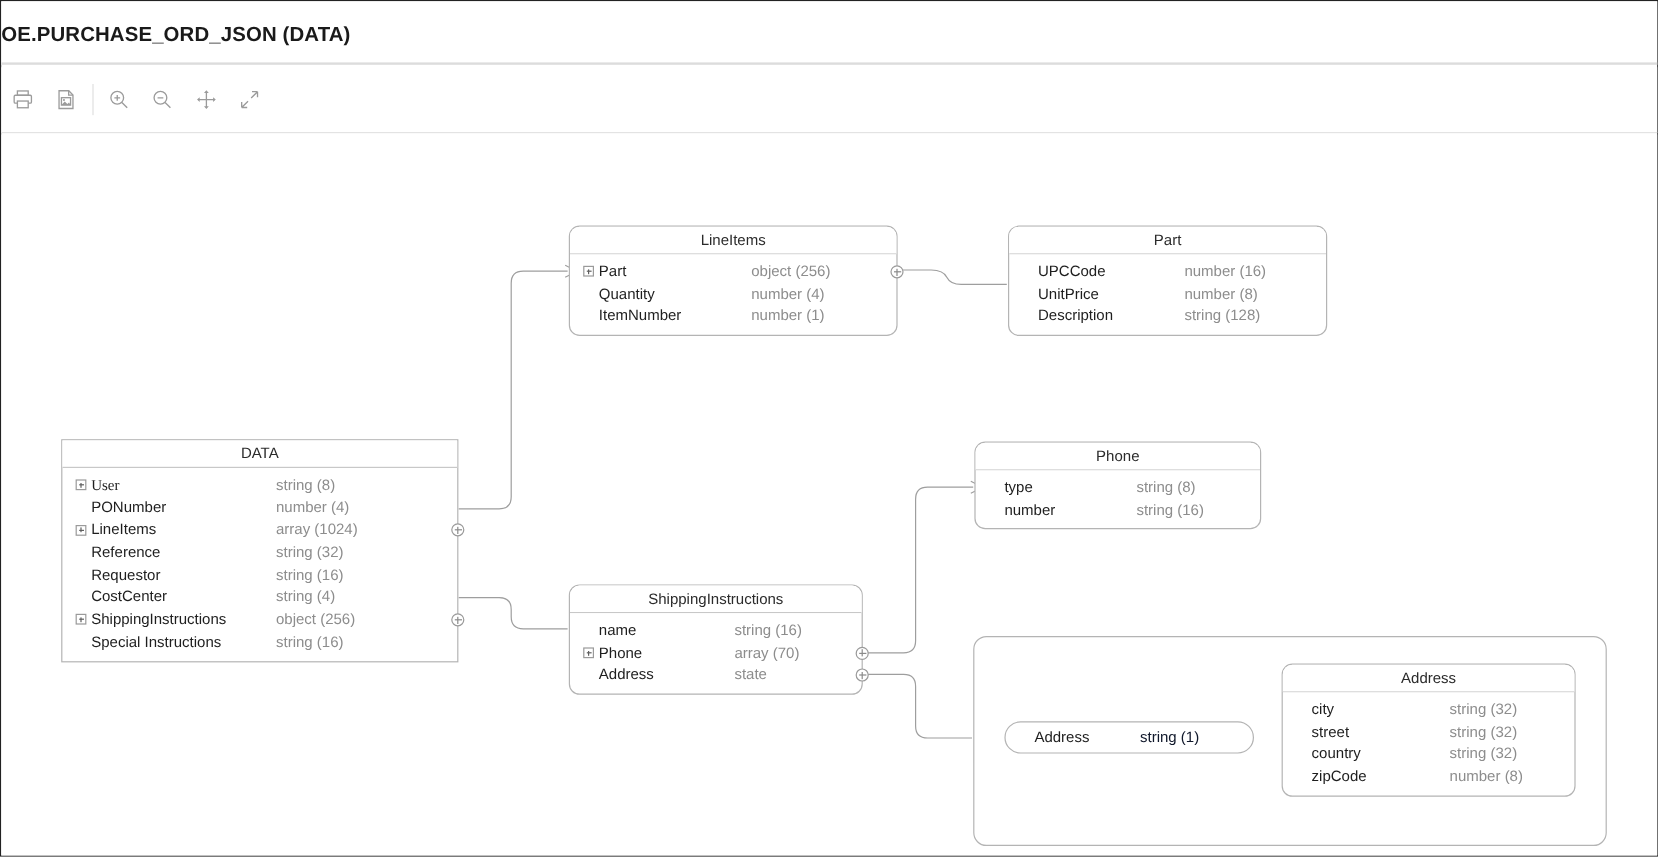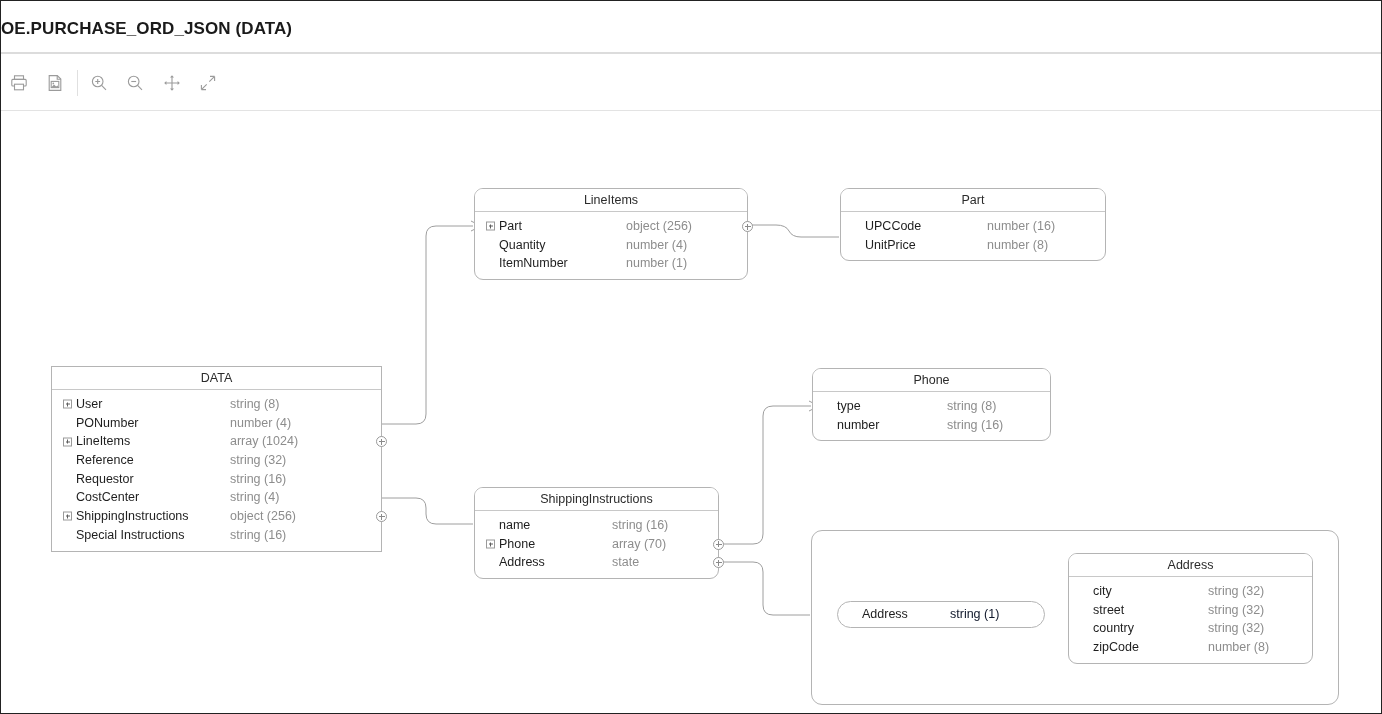--- a/index.html
+++ b/index.html
@@ -117,21 +117,21 @@
     height: 18.7px;
     line-height: 18.7px;
     font-size: 12.5px;
     white-space: nowrap;
   }
   .row .fname {
     position: absolute;
     left: 24px;
     color: #1e1e1e;
   }
-  .row.expandable .fname { left: 24px; }
+  .row.expandable .fname { left: 24px; font-family: Liberation Serif, serif; }
   .row .ftype {
     position: absolute;
     color: #8d8d8d;
   }
   .exp {
     position: absolute;
     left: 11px;
     top: 50%;
     transform: translateY(-50%);
     width: 9px;
@@ -345,20 +345,24 @@
       <div class="node-title">Part</div>
       <div class="node-body">
         <div class="row">
           <span class="fname">UPCCode</span>
           <span class="ftype" style="left:146px;">number (16)</span>
         </div>
         <div class="row">
           <span class="fname">UnitPrice</span>
           <span class="ftype" style="left:146px;">number (8)</span>
         </div>
+        <div class="row">
+          <span class="fname">Description</span>
+          <span class="ftype" style="left:146px;">string (128)</span>
+        </div>
       </div>
     </div>
 
     <div class="node rounded" id="node-phone" style="left:811px; top:256px; width:239px;">
       <div class="node-title">Phone</div>
       <div class="node-body">
         <div class="row">
           <span class="fname">type</span>
           <span class="ftype" style="left:134px;">string (8)</span>
         </div>

